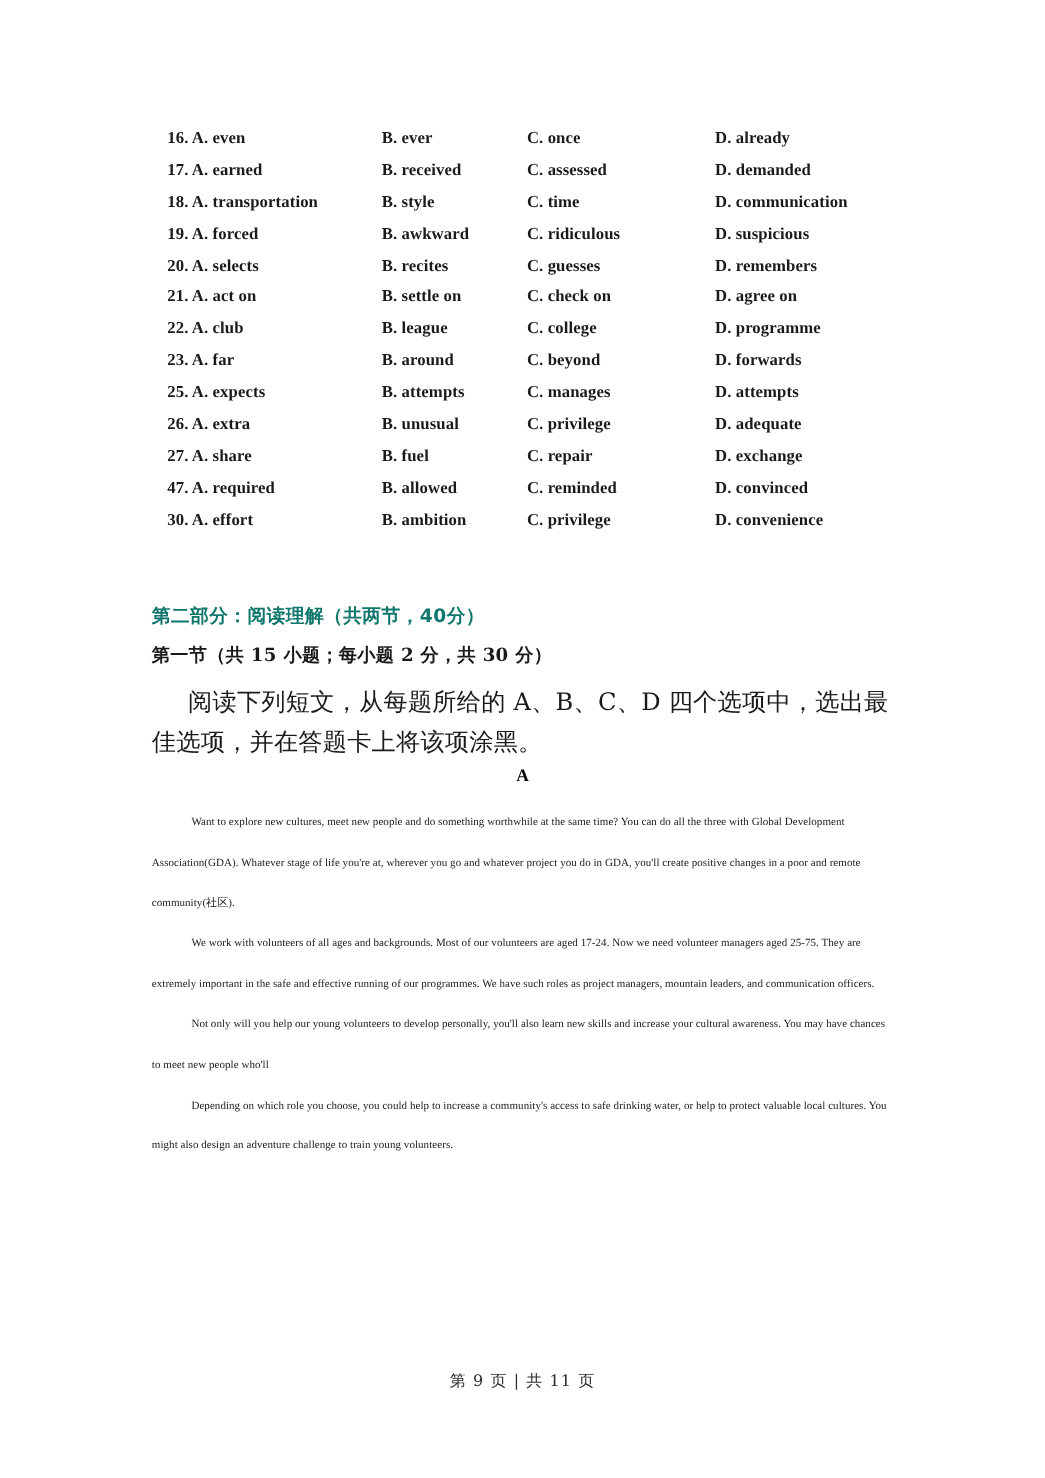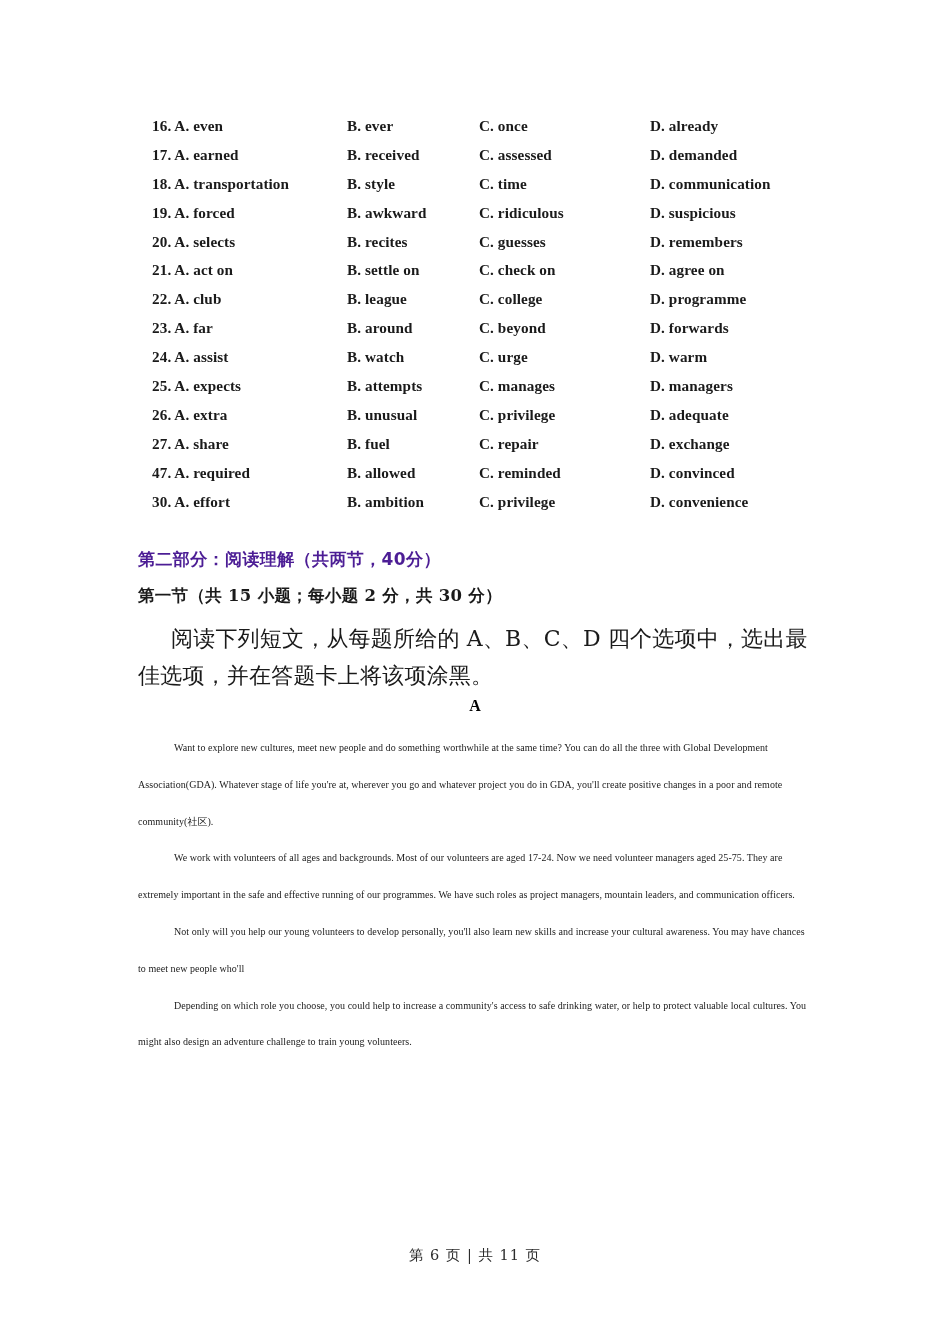--- a/index.html
+++ b/index.html
@@ -51,21 +51,21 @@
   .opt-d { left: 498px; }
 
   
   .cn-heading-bold {
     position: absolute;
     left: 138px;
     top: 548px;
     font-family: "DejaVu Sans", "Liberation Sans", sans-serif;
     font-size: 17px;
     font-weight: bold;
-    color: #4c1d95;
+    color: #0f766e;
     letter-spacing: 0.4px;
     white-space: nowrap;
   }
   .cn-heading-reg {
     position: absolute;
     left: 138px;
     top: 585px;
     font-family: "DejaVu Serif", "Liberation Serif", serif;
     font-size: 16.5px;
     font-weight: bold;
@@ -186,32 +186,26 @@
       <span class="opt opt-d">D. programme</span>
     </div>
 
     <div class="cloze-row">
       <span class="opt opt-a">23. A. far</span>
       <span class="opt opt-b">B. around</span>
       <span class="opt opt-c">C. beyond</span>
       <span class="opt opt-d">D. forwards</span>
     </div>
 
-    <div class="cloze-row">
-      <span class="opt opt-a">24. A. assist</span>
-      <span class="opt opt-b">B. watch</span>
-      <span class="opt opt-c">C. urge</span>
-      <span class="opt opt-d">D. warm</span>
-    </div>
 
     <div class="cloze-row">
       <span class="opt opt-a">25. A. expects</span>
       <span class="opt opt-b">B. attempts</span>
       <span class="opt opt-c">C. manages</span>
-      <span class="opt opt-d">D. managers</span>
+      <span class="opt opt-d">D. attempts</span>
     </div>
 
     <div class="cloze-row">
       <span class="opt opt-a">26. A. extra</span>
       <span class="opt opt-b">B. unusual</span>
       <span class="opt opt-c">C. privilege</span>
       <span class="opt opt-d">D. adequate</span>
     </div>
 
     <div class="cloze-row">
@@ -246,15 +240,15 @@
 
   <div class="passage-label">A</div>
 
   <div class="passage">
     <p class="para">Want to explore new cultures, meet new people and do something worthwhile at the same time? You can do all the three with Global Development Association(GDA). Whatever stage of life you're at, wherever you go and whatever project you do in GDA, you'll create positive changes in a poor and remote community(社区).</p>
     <p class="para">We work with volunteers of all ages and backgrounds. Most of our volunteers are aged 17-24. Now we need volunteer managers aged 25-75. They are extremely important in the safe and effective running of our programmes. We have such roles as project managers, mountain leaders, and communication officers.</p>
     <p class="para">Not only will you help our young volunteers to develop personally, you'll also learn new skills and increase your cultural awareness. You may have chances to meet new people who'll</p>
     <p class="para">Depending on which role you choose, you could help to increase a community's access to safe drinking water, or help to protect valuable local cultures. You might also design an adventure challenge to train young volunteers.</p>
   </div>
 
-  <div class="footer">第 6 页 | 共 11 页</div>
+  <div class="footer">第 9 页 | 共 11 页</div>
 
 </div>
 
 </body></html>

